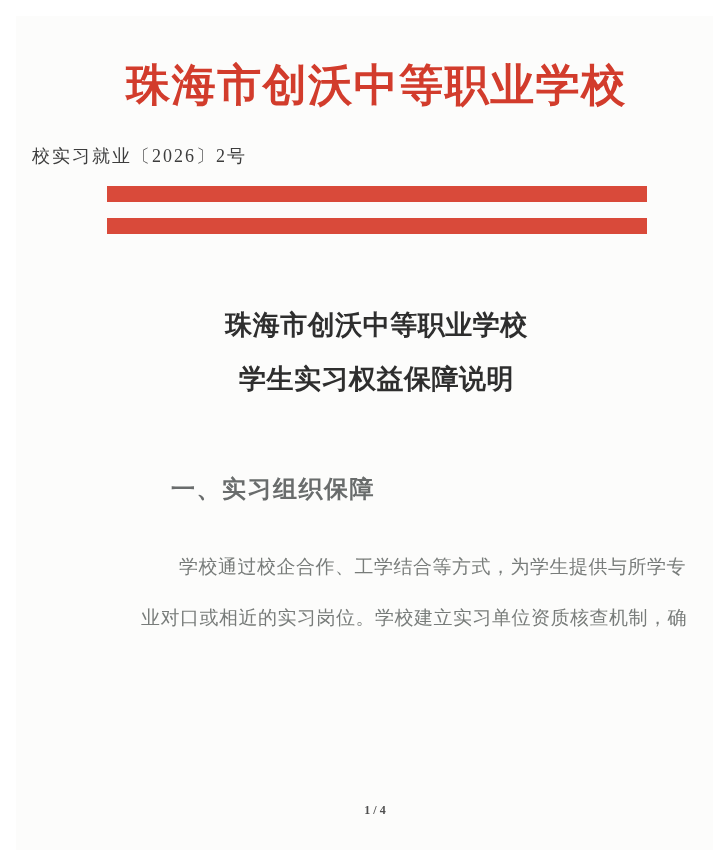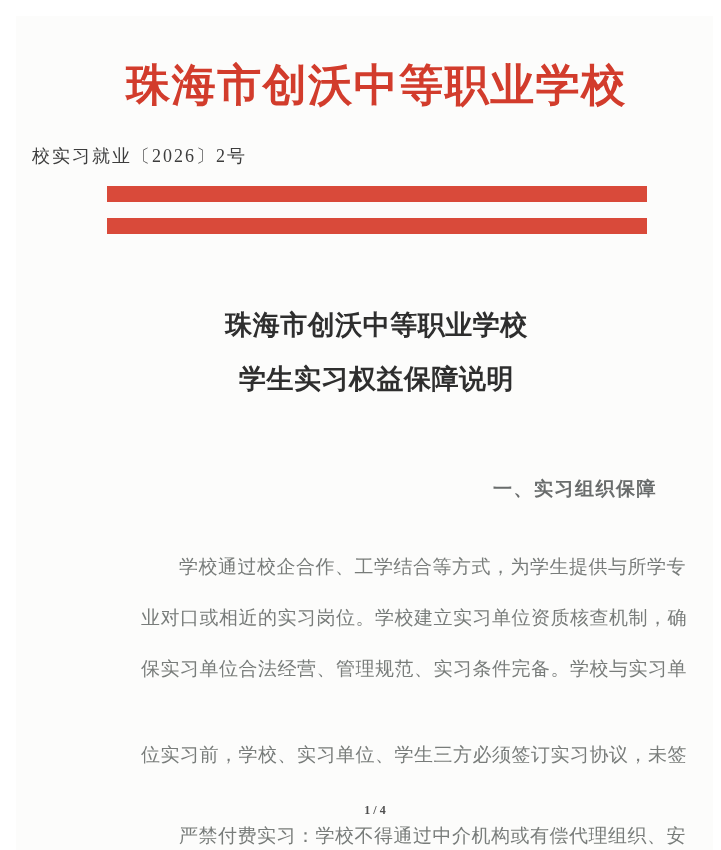--- a/index.html
+++ b/index.html
@@ -45,26 +45,25 @@
     letter-spacing: 0.5px;
     color: #2e2e2e;
   }
   .content {
     width: 556px;
     margin-left: 93px;
   }
   .section-heading {
     font-family: "Liberation Sans", "DejaVu Sans", sans-serif;
     font-weight: 600;
-    font-size: 19px;
+    font-size: 24px;
     line-height: 26px;
     letter-spacing: 1.5px;
     color: #696c6c;
     text-indent: 38px;
-    text-align: right;
   }
   .heading-1 { margin-top: 46px; }
   .heading-2 { margin-top: 27px; }
   .para {
     font-size: 19px;
     letter-spacing: 0.5px;
     color: #787c7a;
   }
   .para .line { line-height: 35px; white-space: nowrap; }
   .para-2 .line, .para-3 .line { line-height: 36px; }
@@ -104,29 +103,26 @@
     <div>学生实习权益保障说明</div>
   </div>
 
   <div class="content">
 
     <div class="section-heading heading-1">一、实习组织保障</div>
 
     <div class="para para-1">
       <div class="line first">学校通过校企合作、工学结合等方式，为学生提供与所学专</div>
       <div class="line">业对口或相近的实习岗位。学校建立实习单位资质核查机制，确</div>
-      <div class="line">保实习单位合法经营、管理规范、实习条件完备。学校与实习单</div>
     </div>
 
 
     <div class="para para-2">
-      <div class="line">位实习前，学校、实习单位、学生三方必须签订实习协议，未签</div>
     </div>
 
     <div class="para para-3">
-      <div class="line first">严禁付费实习：学校不得通过中介机构或有偿代理组织、安</div>
     </div>
 
   </div>
 
   <div class="page-footer">1/4</div>
 
 </div>
 
 </body></html>

